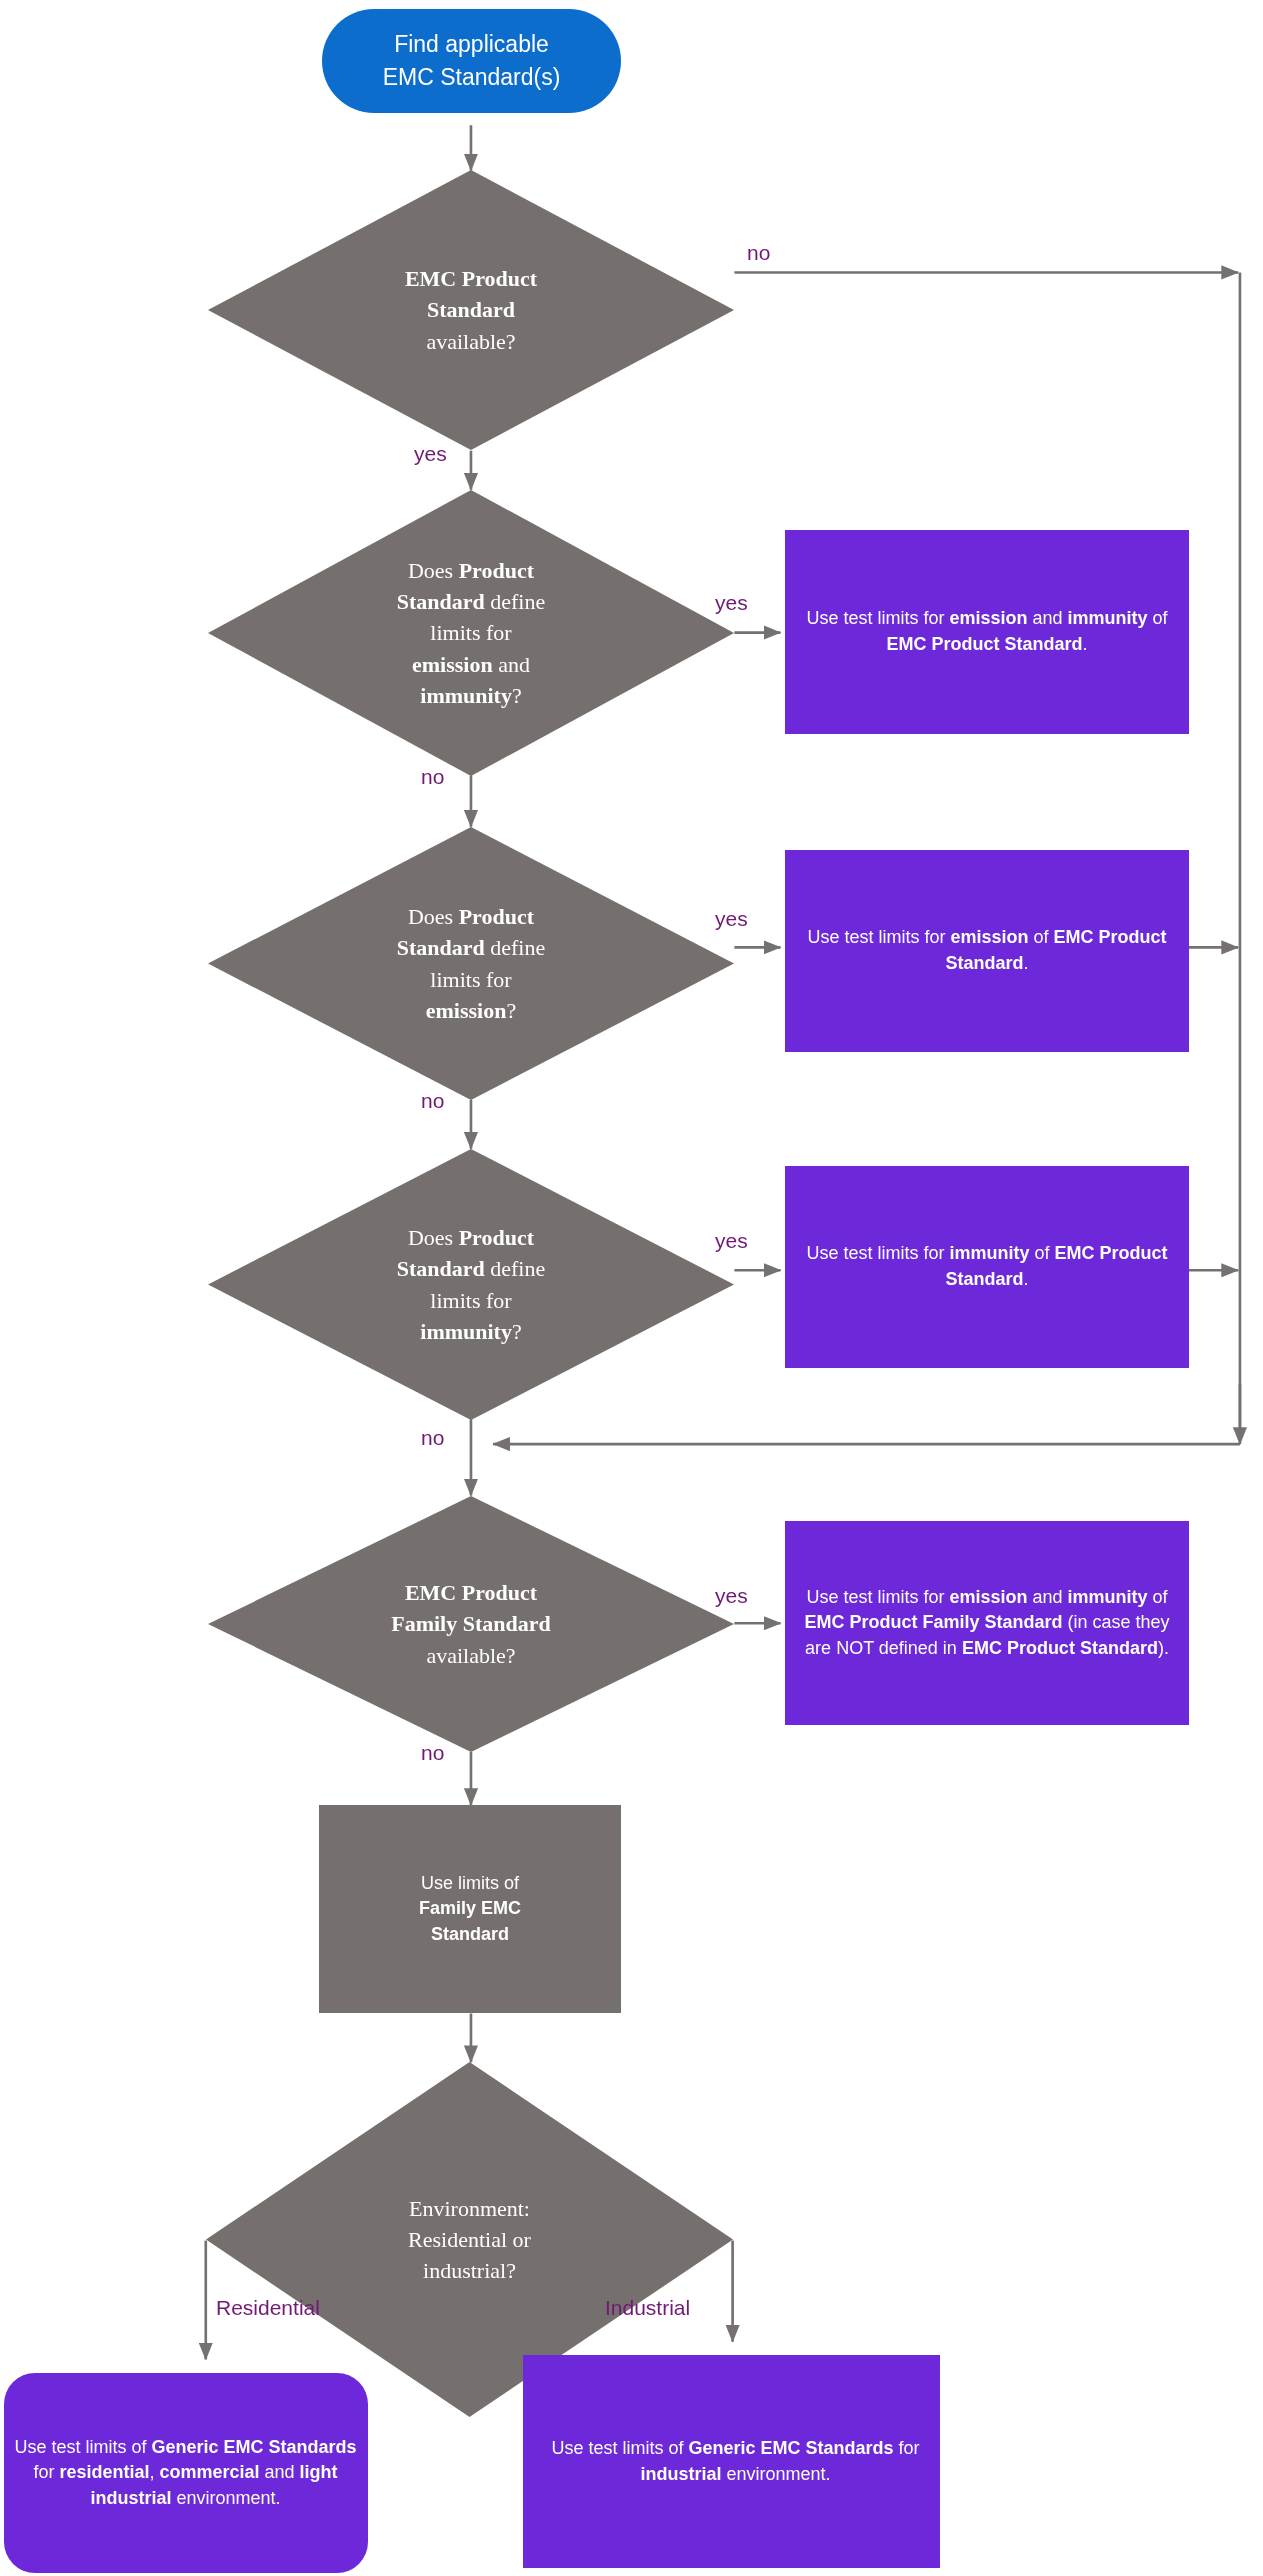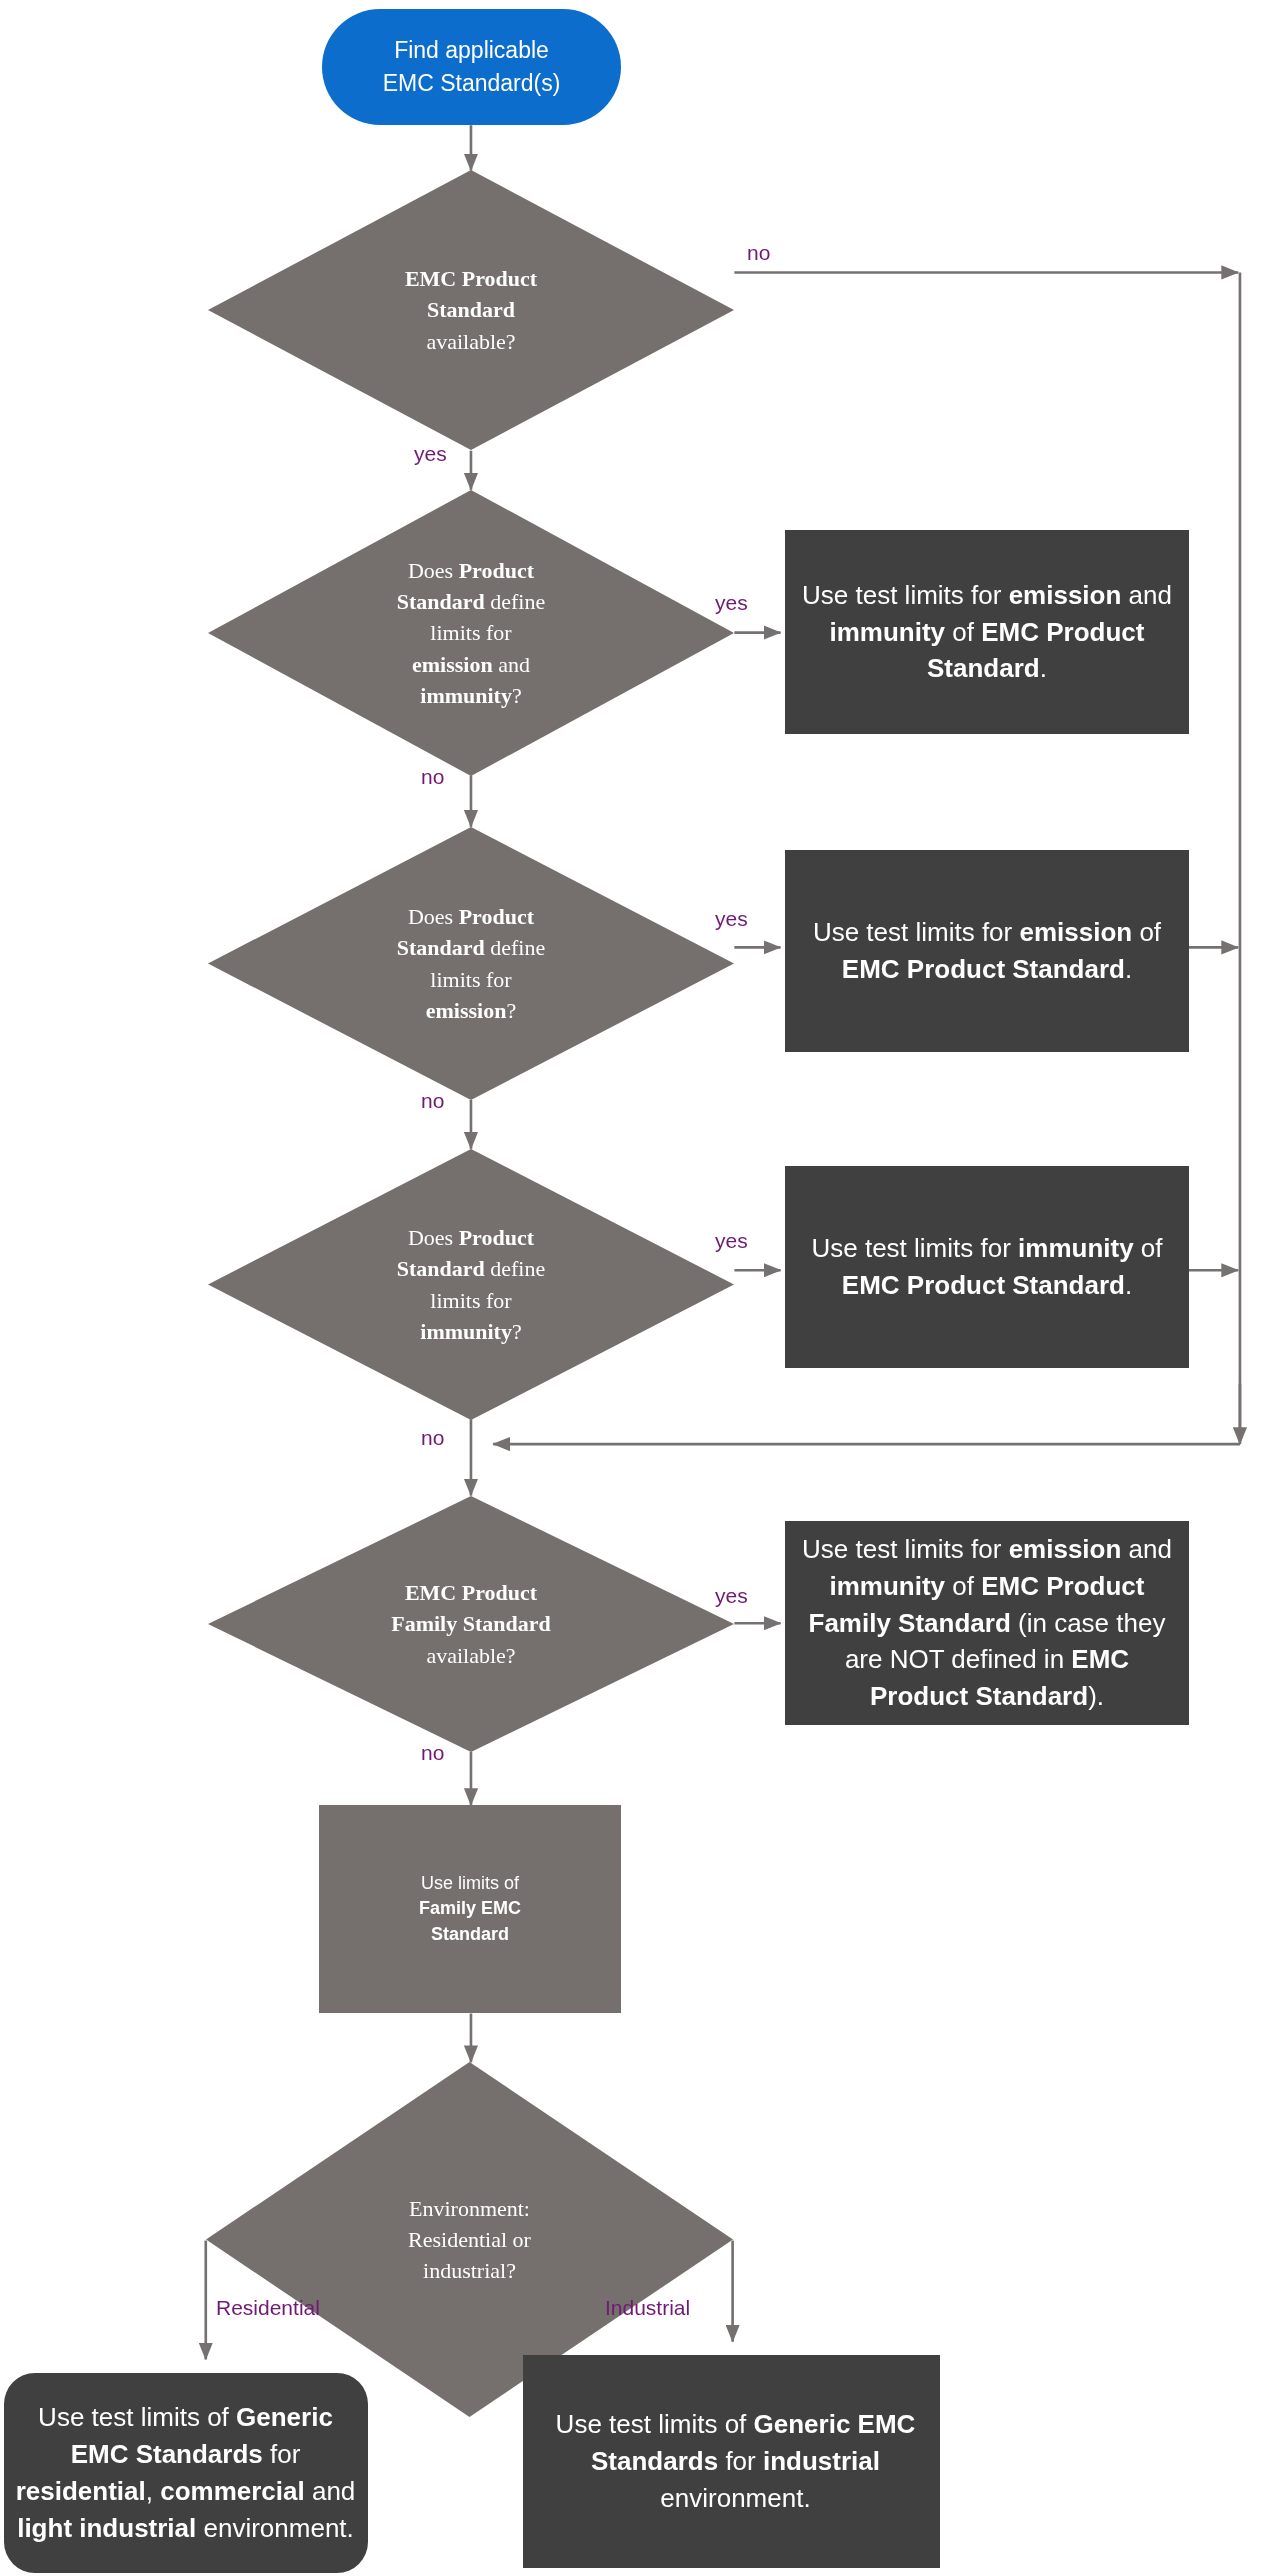--- a/index.html
+++ b/index.html
@@ -10,21 +10,21 @@
   .node .txt{width:100%;padding:0 9px;line-height:1.42;}
   
   .terminator{background:#0C6DCC;border-radius:60px;color:#fff;font-size:23px;}
   
   .decision{background:transparent;color:#ffffff;font-size:22px;font-family:Liberation Serif, serif;}
   .decision .diamond-shape{position:absolute;left:0;top:0;width:100%;height:100%;background:#756F6D;
       clip-path:polygon(50% 0%,100% 50%,50% 100%,0% 50%);}
   .decision .txt{position:relative;z-index:2;}
   
   .process-gray{background:#756F6D;color:#fff;font-size:18px;}
-  .process-blue{background:#404040;color:#fff;font-size:26px;text-align:center;}
+  .process-blue{background:#6d28d9;color:#fff;font-size:18px;text-align:center;}
   .edge-label{position:absolute;color:#701a75;font-size:21px;font-family:"Liberation Sans",sans-serif;white-space:nowrap;}
   b{font-weight:bold;}
 </style>
 </head>
 <body>
 
 <div id="chart-root">
 
   <svg class="edges" viewBox="0 0 1424 2904">
     <defs>
@@ -72,21 +72,21 @@
 
       <line x1="531" y1="2270" x2="531" y2="2325" marker-end="url(#arr)"></line>
 
       <line x1="232" y1="2526" x2="232" y2="2526"></line>
       <path d="M232,2526 L232,2660" marker-end="url(#arr)"></path>
 
       <path d="M826,2526 L826,2526 L826,2640" marker-end="url(#arr)"></path>
     </g>
   </svg>
 
-  <div class="node terminator" style="left:322px;top:9px;width:299px;height:116px;">
+  <div class="node terminator" style="left:322px;top:9px;width:299px;height:104px;">
     <div class="txt">
       <span>Find applicable</span><br>
       <span>EMC Standard(s)</span>
     </div>
   </div>
 
   <div class="node decision" style="left:208px;top:170px;width:526px;height:280px;">
     <div class="diamond-shape"></div>
     <div class="txt">
       <b>EMC Product</b><br>

